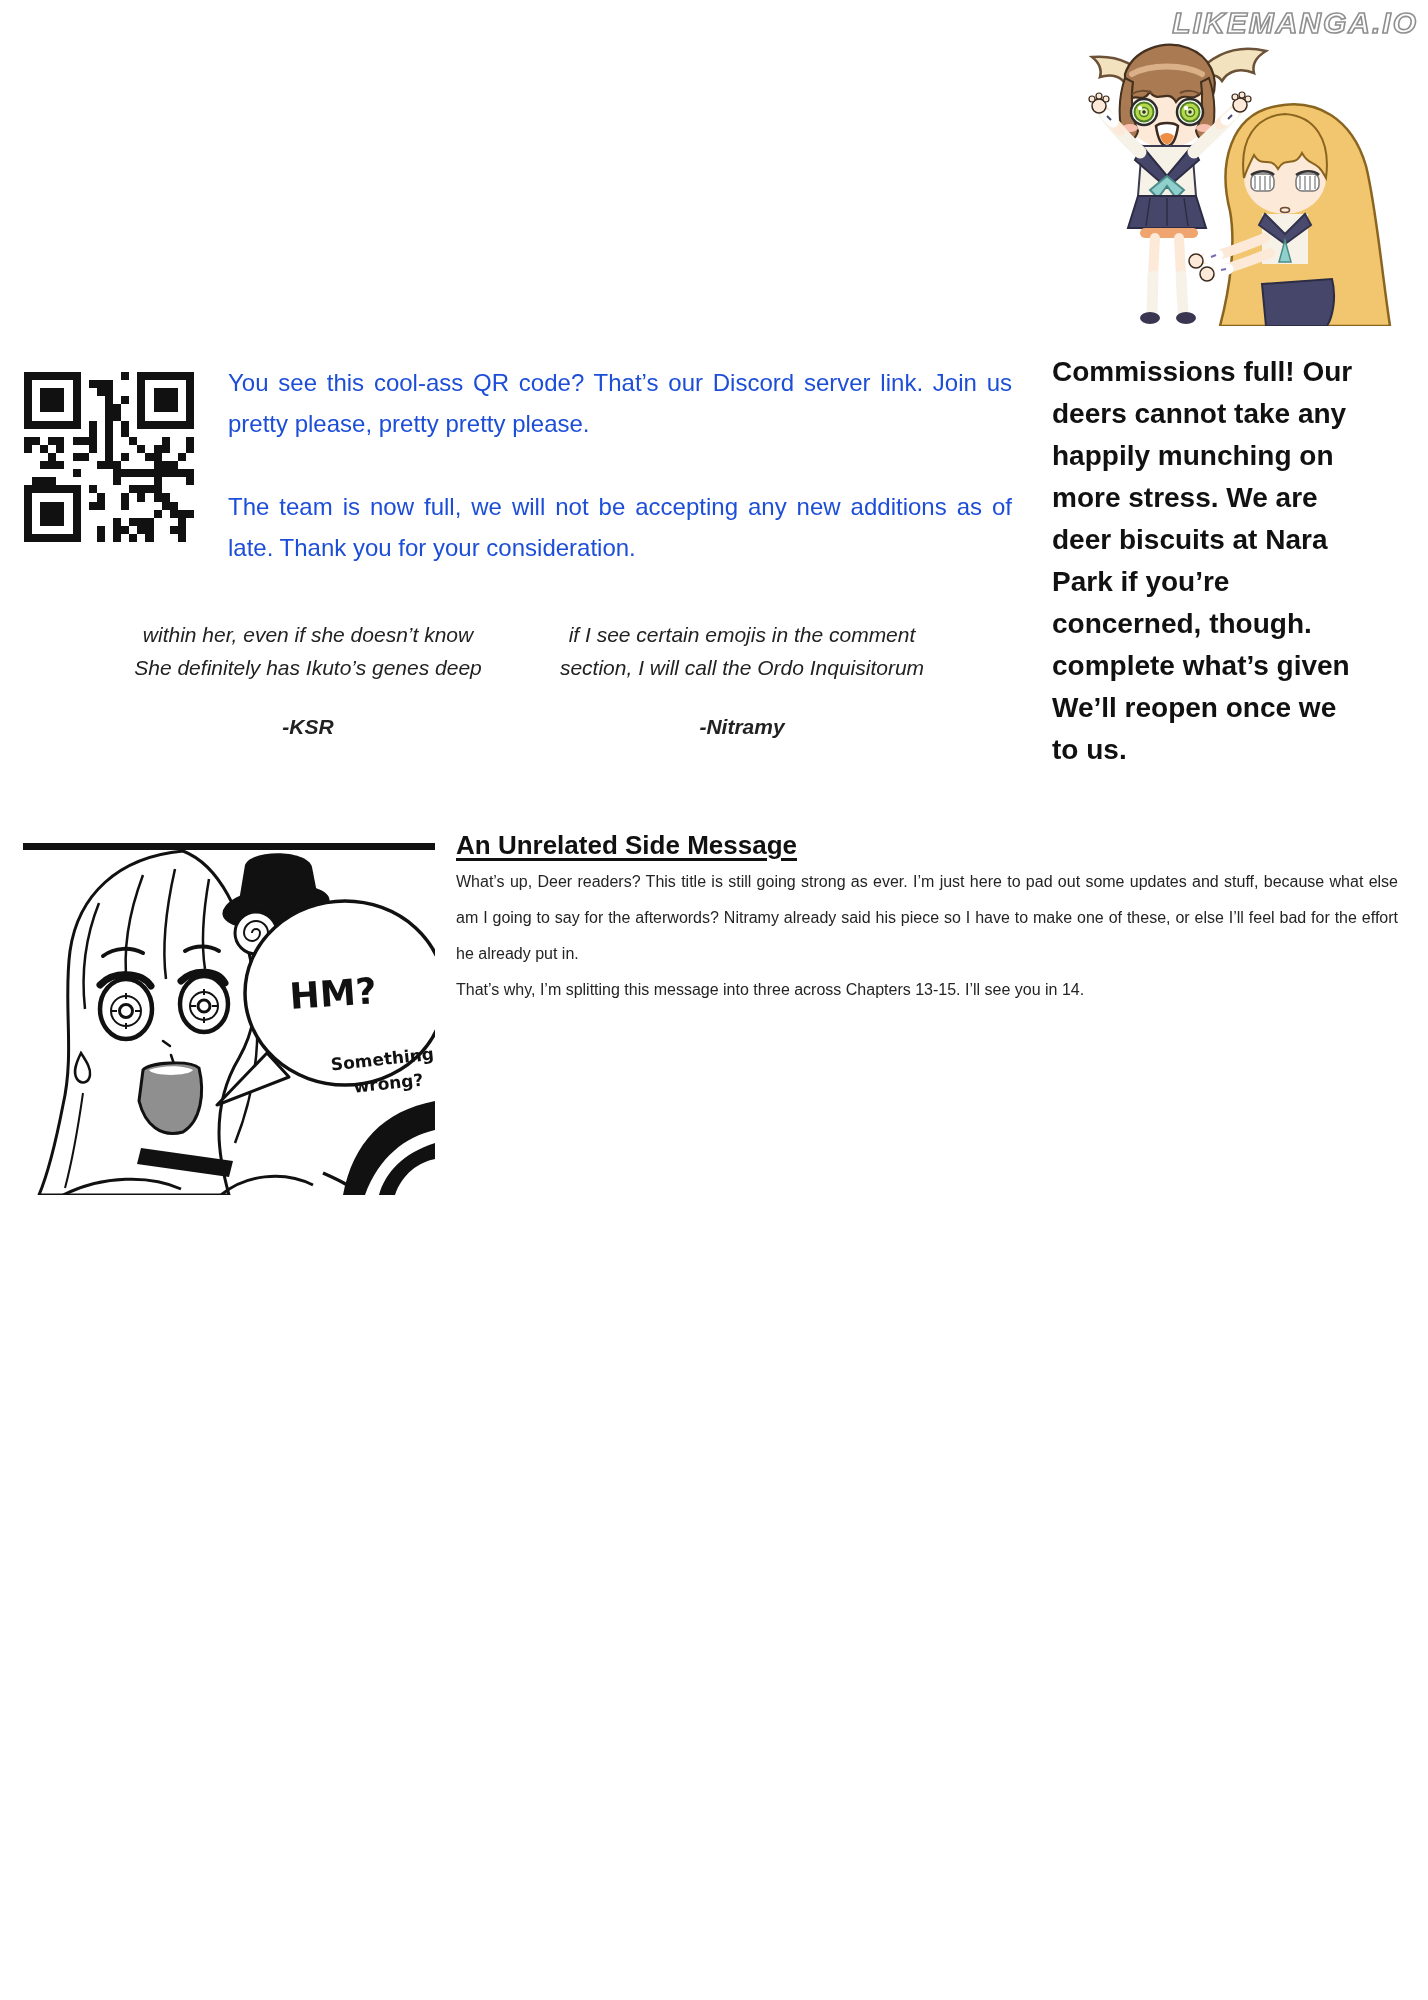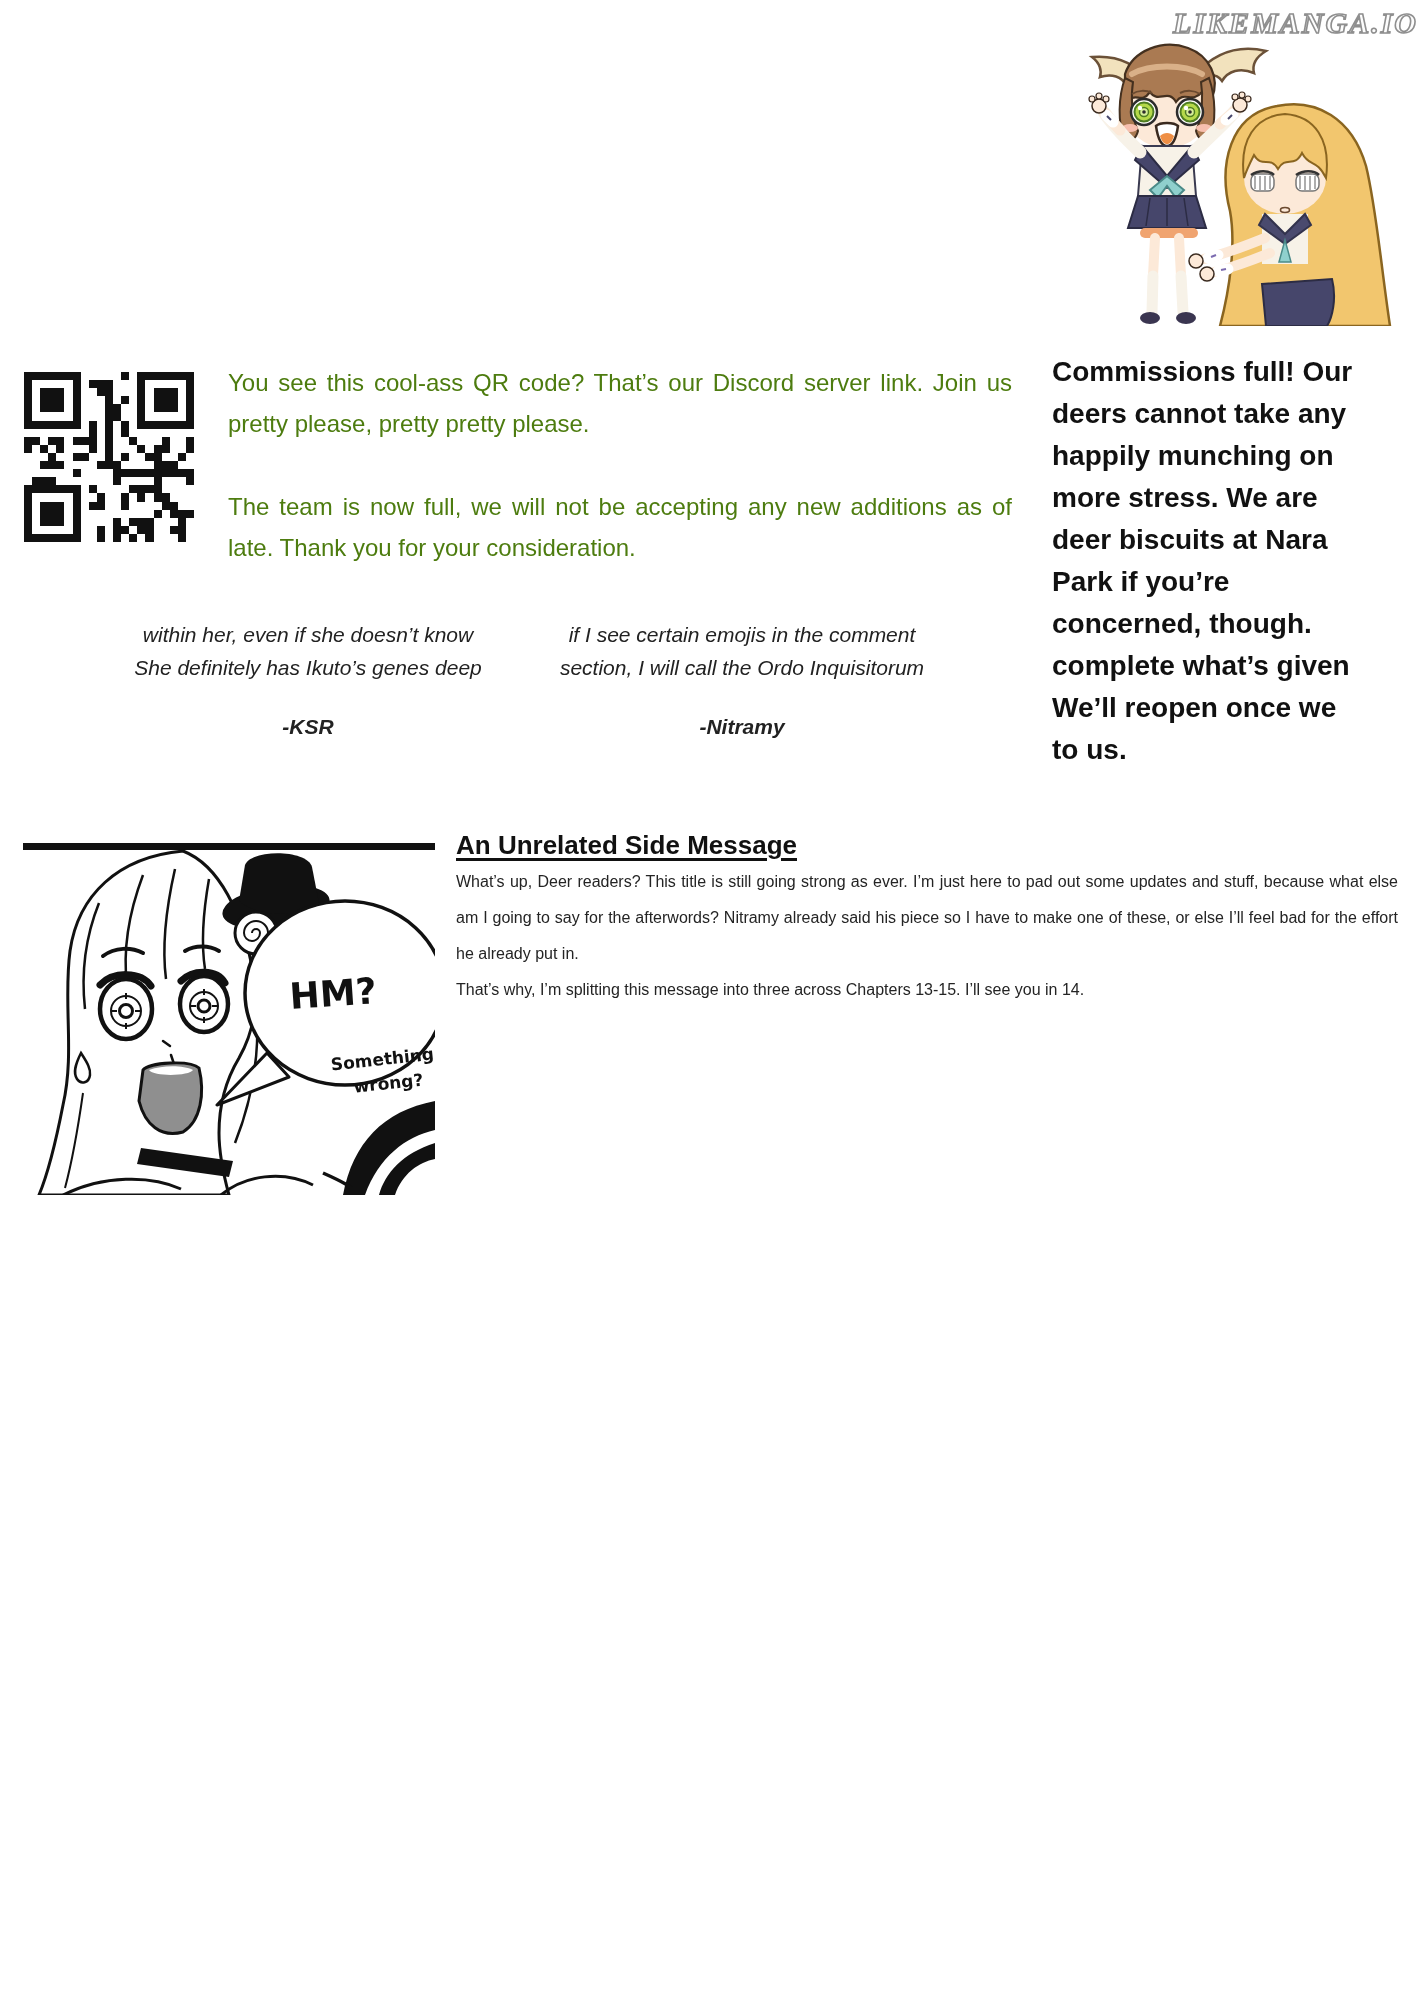--- a/index.html
+++ b/index.html
@@ -1,30 +1,30 @@
 <!DOCTYPE html>
 <html><head>
 <meta charset="utf-8">
 <style>
   html,body{margin:0;padding:0;background:#fff;}
   #page{position:relative;width:1428px;height:2000px;background:#ffffff;overflow:hidden;
         font-family:"Liberation Sans",sans-serif;color:#1c1c1c;}
   
   .watermark{position:absolute;top:6px;right:10px;font-size:30px;font-weight:800;font-style:italic;
              letter-spacing:2px;color:#fdfdfd;-webkit-text-stroke:1.6px #8f8f8f;
-             text-shadow:0 0 1px #999;font-family:Liberation Serif, serif;}
+             text-shadow:0 0 1px #999;}
   
   .title{position:absolute;left:85px;top:88px;width:1000px;font-style:italic;
          font-size:72px;line-height:104px;letter-spacing:1.5px;color:#111;font-weight:500;}
   .title .bold{font-weight:800;}
   
   .qr{position:absolute;left:24px;top:372px;width:170px;height:170px;}
   .qr svg{width:100%;height:100%;shape-rendering:crispEdges;}
   .qr-text{position:absolute;left:228px;top:362px;width:784px;font-size:24px;line-height:41px;
-           text-align:justify;color:#4d7c0f;}
+           text-align:justify;color:#1d4ed8;}
   .qr-text p{margin:0;}
   .qr-text p + p{margin-top:42px;}
   
   .quote{position:absolute;top:618px;width:440px;text-align:center;font-style:italic;
          font-size:21px;line-height:33px;color:#222;}
   .quote .qline{white-space:nowrap;}
   .quote .author{margin-top:26px;font-weight:800;}
   .quote.q1{left:88px;}
   .quote.q2{left:522px;}
   

